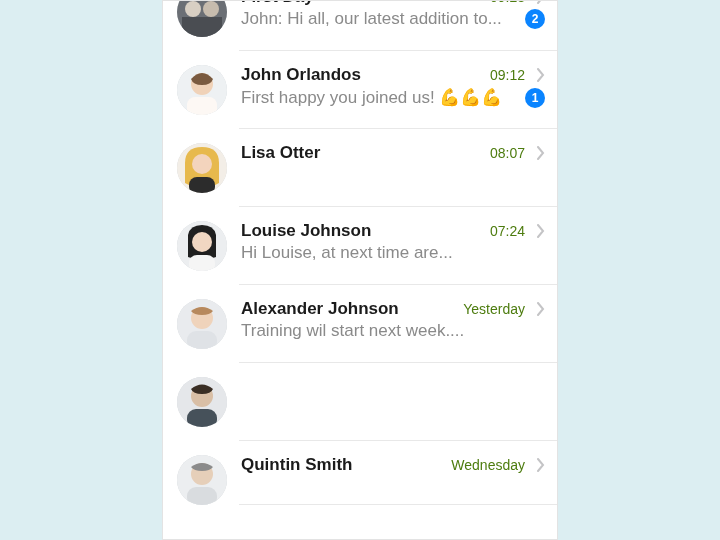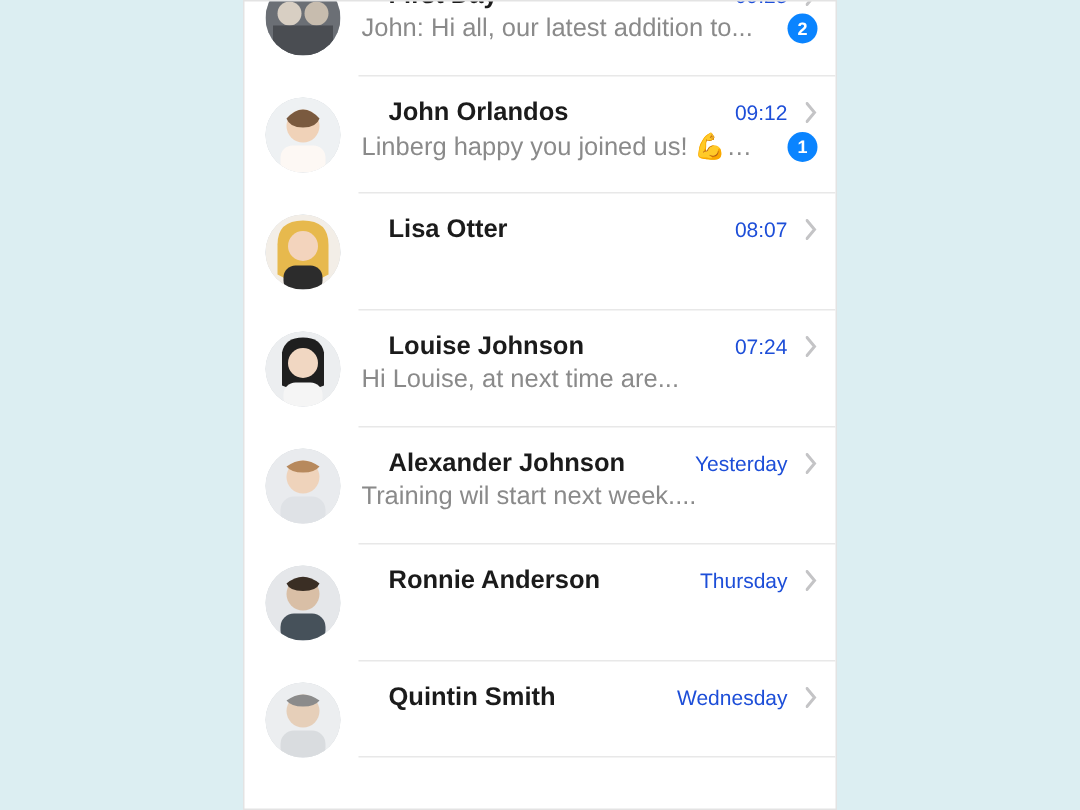--- a/index.html
+++ b/index.html
@@ -41,34 +41,33 @@
     margin-right: 14px;
     overflow: hidden;
     position: relative;
   }
   .avatar svg { width: 100%; height: 100%; display: block; }
   .content { flex: 1 1 auto; min-width: 0; }
   .line1 {
     display: flex;
     align-items: baseline;
     gap: 8px;
-    margin-left: 18px;
   }
   .name {
     font-size: 17px;
     font-weight: 600;
     color: #1b1b1b;
     white-space: nowrap;
     overflow: hidden;
     text-overflow: ellipsis;
     flex: 1 1 auto;
   }
   .time {
     font-size: 14px;
-    color: #1d4ed8;
+    color: #4d7c0f;
     flex: 0 0 auto;
   }
   .chev {
     flex: 0 0 auto;
     width: 8px; height: 14px;
     margin-left: 4px;
     position: relative;
     top: 2px;
   }
   .chev svg { display: block; }
@@ -148,21 +147,21 @@
         <div class="line1">
           <span class="name">John Orlandos</span>
           <span class="time">09:12</span>
           <span class="chev">
             <svg viewBox="0 0 8 14">
                 <path d="M1 1l5 6-5 6" stroke="#c4c4c6" stroke-width="2" fill="none" stroke-linecap="round"></path>
               </svg>
           </span>
         </div>
         <div class="line2">
-          <span class="preview">Linberg happy you joined us! 💪💪💪</span>
+          <span class="preview">First happy you joined us! 💪💪💪</span>
           <span class="badge">1</span>
         </div>
       </div>
     </div>
 
     <div class="row">
       <div class="avatar">
         <svg viewBox="0 0 50 50">
             <rect width="50" height="50" fill="#f3eee7"></rect>
             <path d="M8 20q0-16 17-16t17 16v20q-17 10-34 0z" fill="#e7b94d"></path>
@@ -236,29 +235,20 @@
     <div class="row">
       <div class="avatar">
         <svg viewBox="0 0 50 50">
             <rect width="50" height="50" fill="#e5e7ea"></rect>
             <circle cx="25" cy="19" r="11" fill="#d9bfa6"></circle>
             <path d="M14 12q11-9 22 0q-2 5-11 5t-11-5z" fill="#3a2e24"></path>
             <rect x="10" y="32" width="30" height="20" rx="9" fill="#46515a"></rect>
           </svg>
       </div>
       <div class="content">
-        <div class="line1">
-          <span class="name">Ronnie Anderson</span>
-          <span class="time">Thursday</span>
-          <span class="chev">
-            <svg viewBox="0 0 8 14">
-                <path d="M1 1l5 6-5 6" stroke="#c4c4c6" stroke-width="2" fill="none" stroke-linecap="round"></path>
-              </svg>
-          </span>
-        </div>
       </div>
     </div>
 
     <div class="row partial-bottom">
       <div class="avatar">
         <svg viewBox="0 0 50 50">
             <rect width="50" height="50" fill="#eceef0"></rect>
             <circle cx="25" cy="19" r="11" fill="#e6cfb9"></circle>
             <path d="M14 12q11-8 22 0q-3 4-11 4t-11-4z" fill="#8b8b8b"></path>
             <rect x="10" y="32" width="30" height="20" rx="9" fill="#d9dcdf"></rect>

